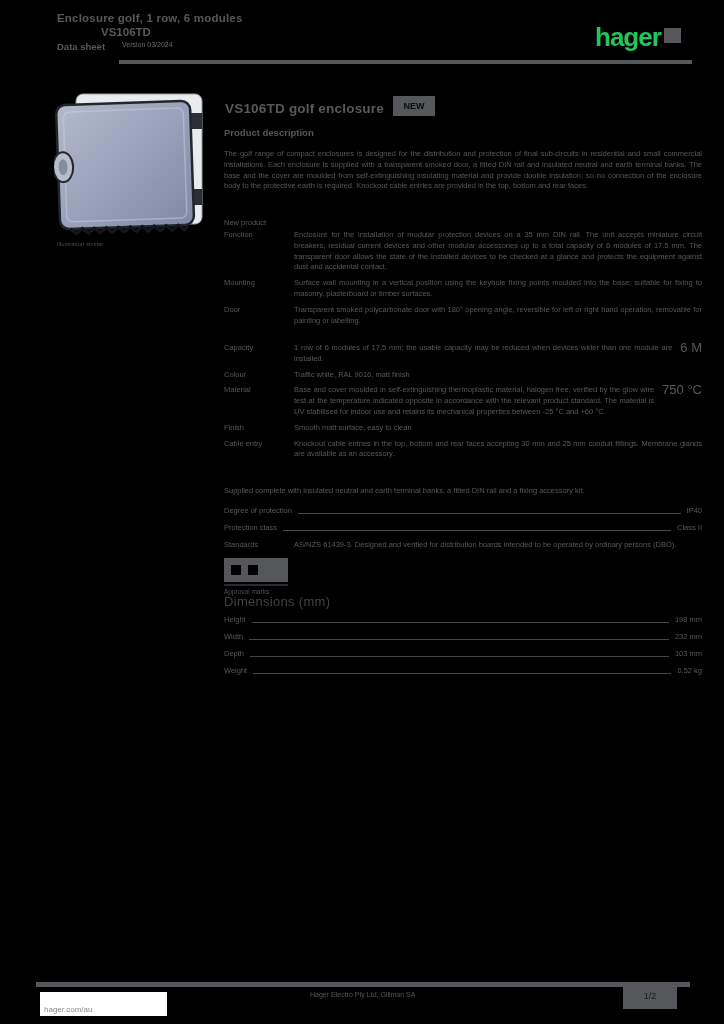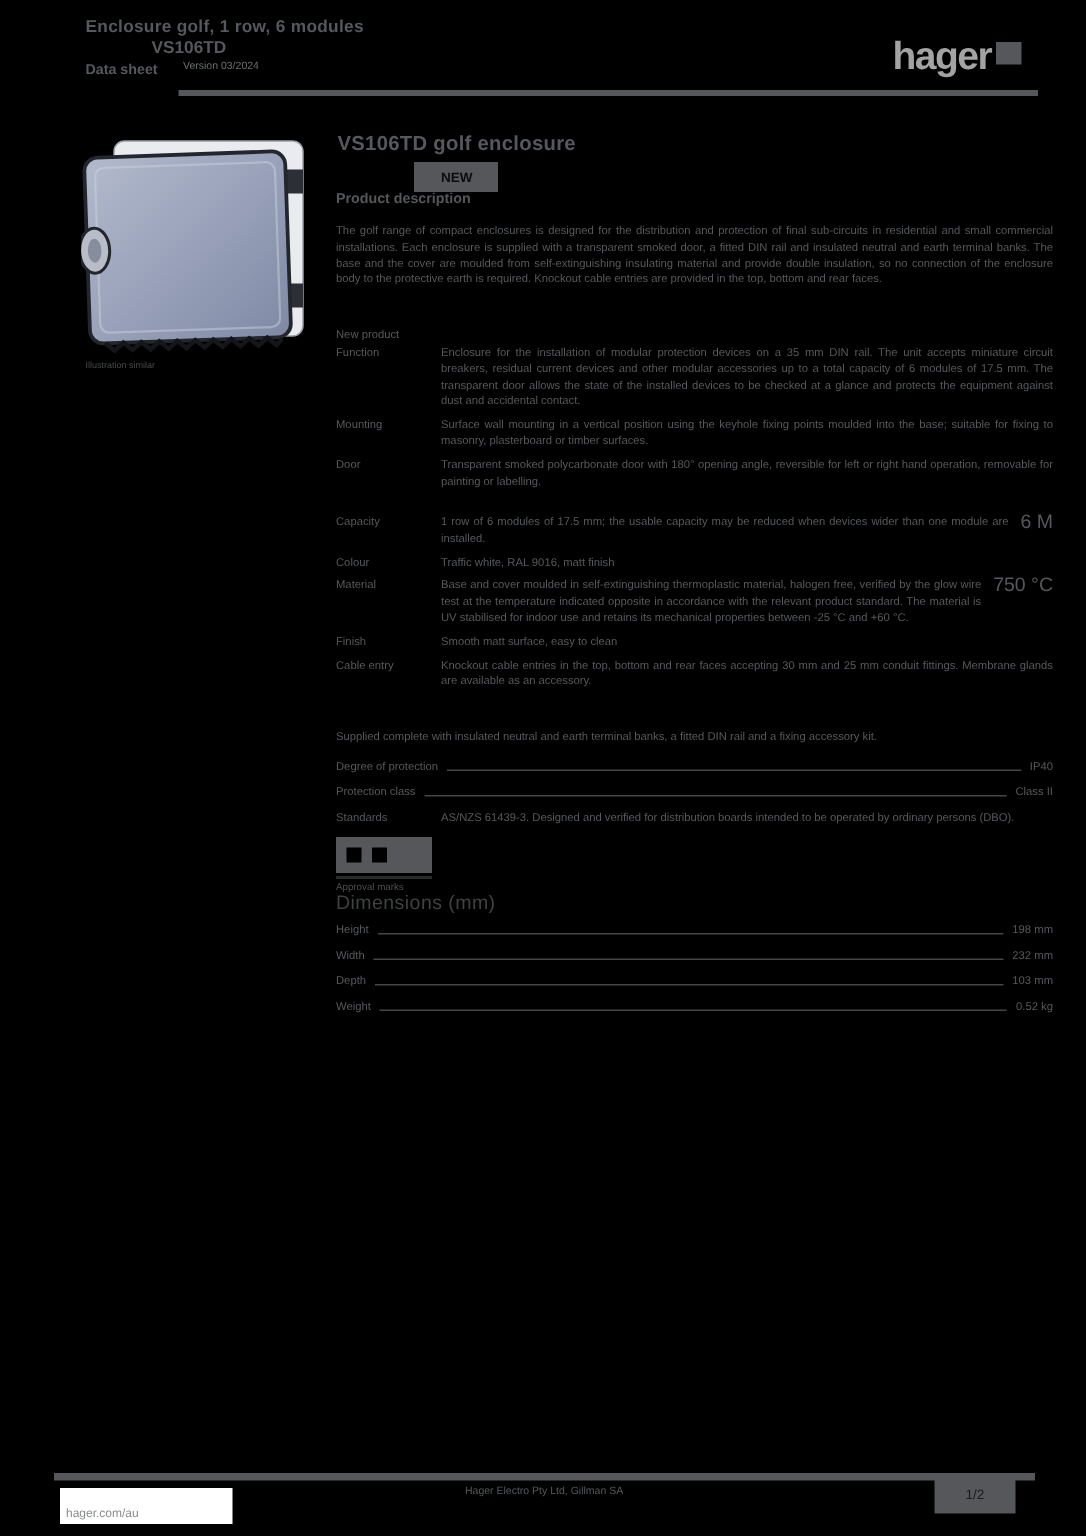--- a/index.html
+++ b/index.html
@@ -6,29 +6,29 @@
   .page{position:relative;width:724px;height:1024px;background:#000;overflow:hidden;
         font-family:"Liberation Sans",sans-serif;color:#56585b;}
   
   .hdr-title{position:absolute;left:57px;top:12px;}
   .hl1{font-size:11.5px;font-weight:bold;white-space:nowrap;letter-spacing:.2px;}
   .hl2{font-size:11.5px;font-weight:bold;margin-top:2px;margin-left:44px;}
   .hl3{font-size:9.5px;font-weight:bold;margin-top:3px;}
   .hdr-version{position:absolute;left:122px;top:41px;font-size:7px;color:#6b6d6f;white-space:nowrap;}
   .hdr-rule{position:absolute;left:119px;top:60px;width:573px;height:4px;background:#55575a;}
   .logo{position:absolute;left:595px;top:22px;font-size:26px;font-weight:bold;
-        color:#a3a3a3;letter-spacing:-1px;}
+        color:#22c55e;letter-spacing:-1px;}
   .logo-block{position:absolute;left:664px;top:28px;width:17px;height:15px;background:#55575a;}
   
   .pimg{position:absolute;left:54px;top:91px;}
   .pcaption{position:absolute;left:57px;top:241px;font-size:6px;color:#46484a;}
   
-  .ptitle-row{position:absolute;left:225px;top:88px;display:flex;align-items:center;gap:9px;flex-direction:column;}
+  .ptitle-row{position:absolute;left:225px;top:100px;display:flex;align-items:center;gap:9px;}
   .ptitle{font-size:13.5px;font-weight:bold;white-space:nowrap;letter-spacing:.2px;}
-  .badge{width:56px;height:20px;background:#55575a;color:#0b0c0d;font-size:9px;font-weight:bold;
+  .badge{width:42px;height:20px;background:#55575a;color:#0b0c0d;font-size:9px;font-weight:bold;
          display:flex;align-items:center;justify-content:center;margin-top:-4px;}
   .sec{position:absolute;left:212px;width:478px;padding-left:12px;}
   .heading{font-size:9.5px;font-weight:bold;color:#55575a;}
   .heading-dk{font-size:13px;font-weight:normal;color:#3f4143;letter-spacing:.3px;}
   .t7{font-size:7.5px;line-height:10.8px;}
   .just{text-align:justify;}
   .row{display:flex;margin-bottom:5px;justify-content:center;}
   .row .lbl{width:70px;flex:none;font-size:7.5px;line-height:10.8px;}
   .row .val{flex:1;font-size:7.5px;line-height:10.8px;text-align:justify;}
   .row .rv{flex:none;margin-left:8px;font-size:13px;line-height:10.8px;}
@@ -37,21 +37,21 @@
   .lrow .leader{flex:1;border-bottom:1px solid #44464a;margin:0 6px 2px 6px;}
   .lrow .rv{font-size:7.5px;line-height:10px;flex:none;}
   .marks{margin-top:7px;width:64px;}
   .marks-box{width:64px;height:24px;background:#55575a;display:flex;align-items:center;gap:7px;
              padding-left:7px;box-sizing:border-box;}
   .sq{width:10px;height:10px;background:#000;}
   .marks-line{width:64px;height:2px;background:#292b2e;margin-top:2px;}
   .marks-caption{font-size:6.5px;color:#4c4e51;margin-top:2px;}
   
   .f-rule{position:absolute;left:36px;top:982px;width:654px;height:5px;background:#55575a;}
-  .f-site{position:absolute;left:40px;top:992px;width:115px;height:24px;background:#ffffff;
+  .f-site{position:absolute;left:40px;top:992px;width:127px;height:24px;background:#ffffff;
           box-sizing:border-box;padding:6px 0 0 4px;}
   .f-site span{font-size:8px;color:#8a8c8e;}
   .f-center{position:absolute;left:310px;top:991px;font-size:7px;color:#55575a;white-space:nowrap;}
   .f-page{position:absolute;left:623px;top:982px;width:54px;height:27px;background:#55575a;
           display:flex;align-items:center;justify-content:center;font-size:9px;font-weight:normal;color:#1a1b1d;}
 </style>
 </head>
 <body>
 
 <div class="page">

